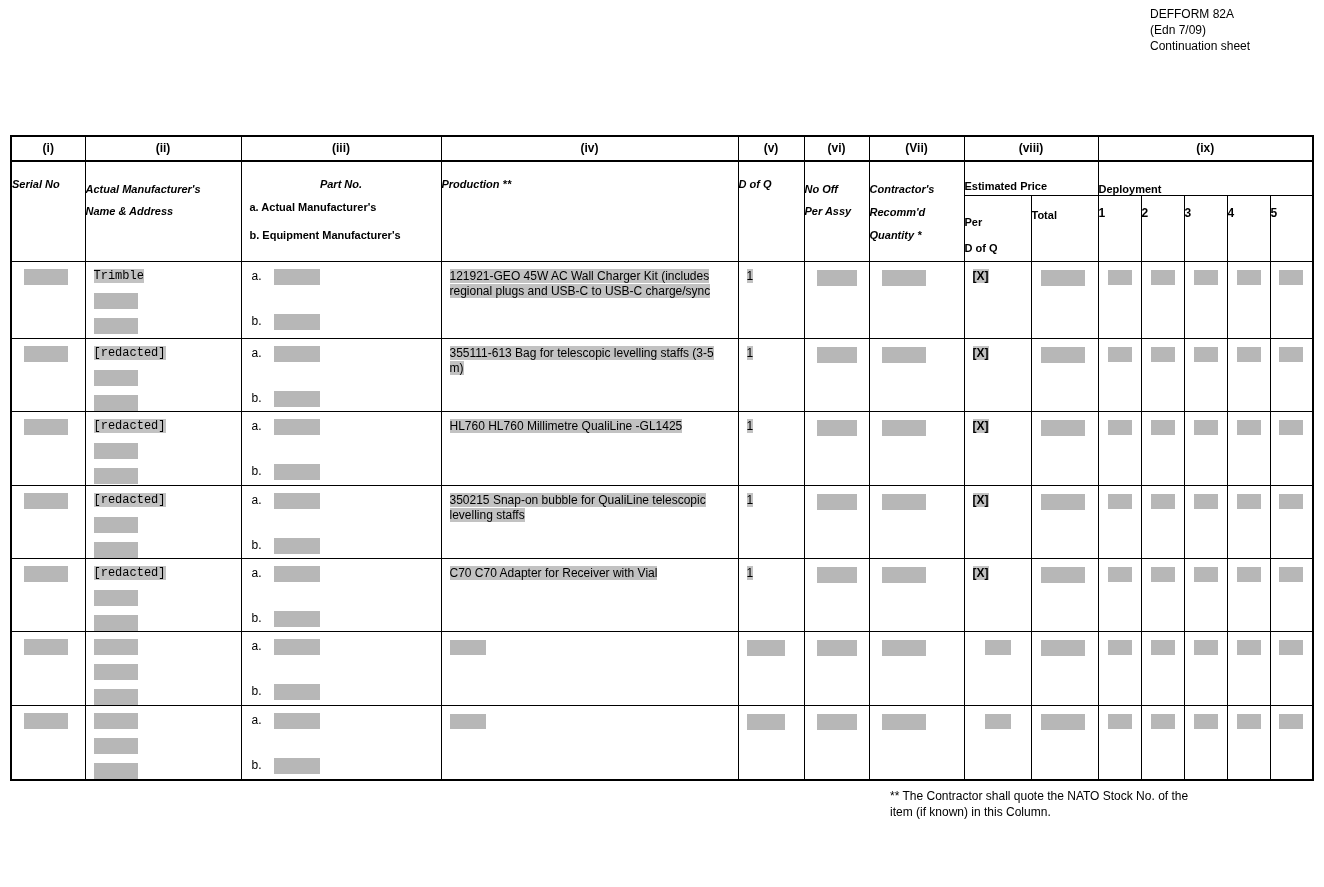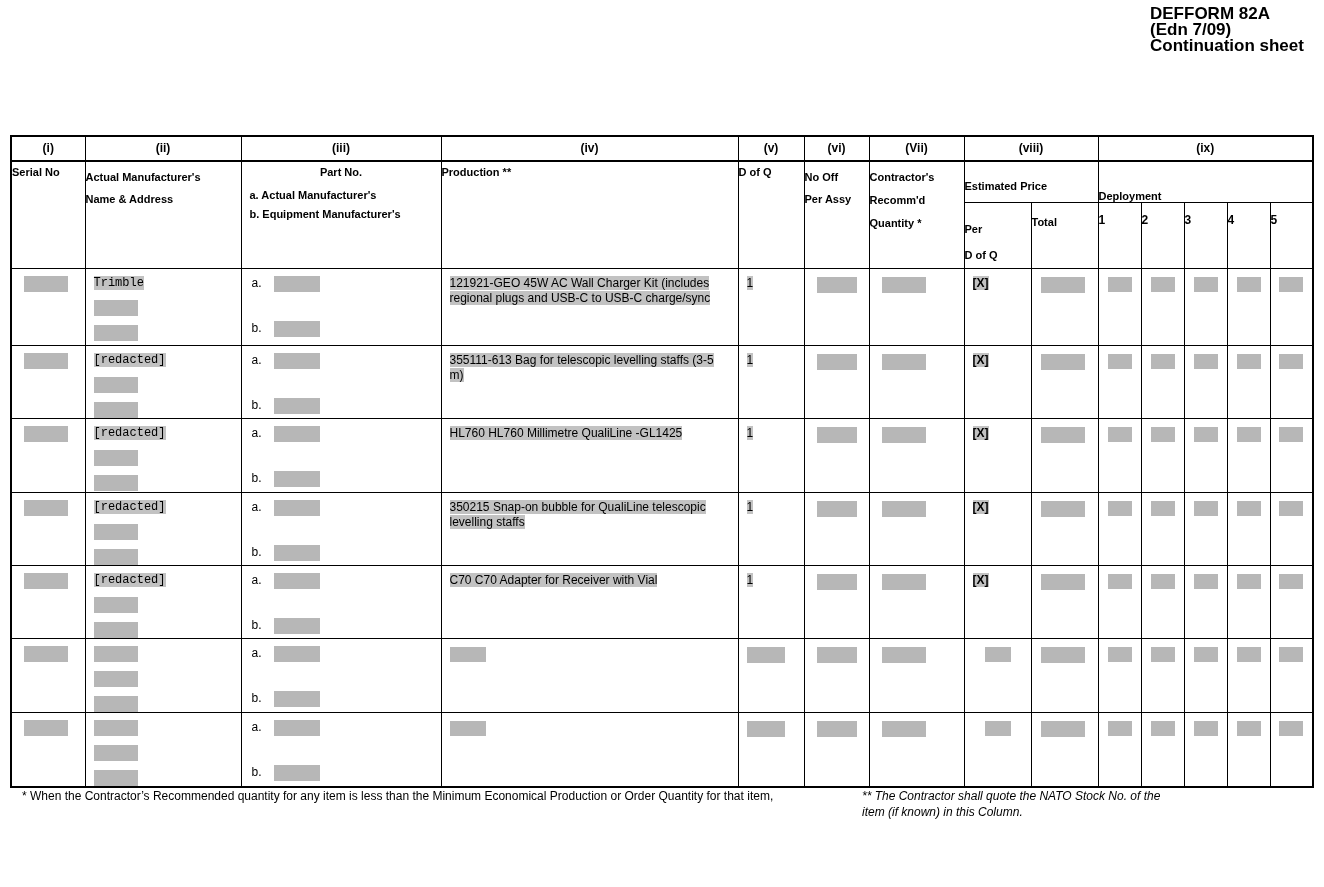--- a/index.html
+++ b/index.html
@@ -1,39 +1,39 @@
 <!DOCTYPE html>
 <html><head>
 <meta charset="utf-8">
 <style>
   html,body{margin:0;padding:0;}
   body{
     width:1324px;height:887px;position:relative;background:#ffffff;
     font-family:"Liberation Sans", sans-serif;color:#000;
   }
   .doc-title{
-    position:absolute;left:1150px;top:6px;font-weight:bold;
-    font-size:17px;line-height:16px;white-space:nowrap;
+    position:absolute;left:1150px;top:6px;font-weight:normal;
+    font-size:12px;line-height:16px;white-space:nowrap;
   }
   table.form{
     position:absolute;left:10px;top:135px;width:1302px;
     border-collapse:collapse;table-layout:fixed;
     border:2px solid #000;
   }
   table.form th, table.form td{
     border:1px solid #000;padding:0;vertical-align:top;
     font-weight:normal;text-align:left;overflow:hidden;
   }
   tr.colnum-row th{
     text-align:center;font-weight:bold;font-size:12px;
     padding:4px 0 3px 0;border-bottom:2px solid #000;
   }
   .hlabel{font-weight:bold;font-size:11px;}
   .center{text-align:center;}
-  .hdr-pad{padding-top:4px;}
+  .hdr-pad{padding-top:16px;font-style:italic;}
   .lh22{line-height:22px;}
   .lh23{line-height:23px;}
   .part-hdr-line{font-weight:bold;font-size:11px;text-align:left;padding-left:8px;margin-top:11px;}
   .rbox{background:#b7b7b7;height:16px;}
   .rbox-serial{width:44px;margin:7px 0 0 12px;}
   .rbox-line{width:44px;margin:9px 0 0 8px;}
   .rbox-part{display:inline-block;width:46px;height:16px;background:#b7b7b7;vertical-align:middle;margin-left:12px;}
   .rbox-desc{width:36px;height:15px;margin:8px 0 0 8px;}
   .rbox-dofq{width:38px;margin:8px 0 0 8px;}
   .rbox-cell{width:40px;margin:8px auto 0 auto;}
@@ -43,21 +43,21 @@
   .hl{background:#c2c2c2;}
   .cell-text{font-size:12px;line-height:15px;font-family:Liberation Mono, monospace;}
   .manu-line1{margin:7px 0 0 8px;}
   .part-line{font-size:12px;margin:7px 0 0 10px;}
   .part-line.second{margin-top:29px;}
   .desc-wrap{padding:7px 8px 0 8px;font-size:12px;line-height:15px;}
   .val-line{margin:7px 0 0 8px;font-size:12px;}
   .bold{font-weight:bold;}
   .foot-note{position:absolute;font-size:12px;line-height:16px;}
   #note1{left:22px;top:788px;width:860px;}
-  #note2{left:862px;top:788px;width:330px;font-style:italic;}
+  #note2{left:890px;top:788px;width:330px;}
 </style>
 </head>
 <body>
 
 <div class="doc-title">
   <div>DEFFORM 82A</div>
   <div>(Edn 7/09)</div>
   <div>Continuation sheet</div>
 </div>
 
@@ -98,21 +98,21 @@
     </th>
     <th rowspan="2" class="center">
       <div class="hlabel hdr-pad lh22">
         <div>Actual Manufacturer's</div>
         <div>Name &amp; Address</div>
       </div>
     </th>
     <th rowspan="2">
       <div class="hlabel center hdr-pad">Part No.</div>
       <div class="part-hdr-line">a. Actual Manufacturer's</div>
-      <div class="part-hdr-line" style="margin-top:7px">b. Equipment Manufacturer's</div>
+      <div class="part-hdr-line" style="margin-top:16px">b. Equipment Manufacturer's</div>
     </th>
     <th rowspan="2" class="center">
       <div class="hlabel hdr-pad">Production **</div>
     </th>
     <th rowspan="2" class="center">
       <div class="hlabel hdr-pad">D of Q</div>
     </th>
     <th rowspan="2" class="center">
       <div class="hlabel hdr-pad lh22">
         <div>No Off</div>
@@ -123,21 +123,21 @@
       <div class="hlabel hdr-pad lh23">
         <div>Contractor's</div>
         <div>Recomm'd</div>
         <div>Quantity *</div>
       </div>
     </th>
     <th colspan="2" class="center">
       <div class="hlabel" style="padding-top:18px">Estimated Price</div>
     </th>
     <th colspan="5" class="center">
-      <div class="hlabel" style="padding-top:28px">Deployment</div>
+      <div class="hlabel" style="padding-top:21px">Deployment</div>
     </th>
   </tr>
 
   <tr style="height:56px">
     <th class="center">
       <div class="hlabel" style="padding-top:13px;line-height:26px">
         <div>Per</div>
         <div>D of Q</div>
       </div>
     </th>
@@ -493,18 +493,17 @@
           <div class="rbox rbox-dep"></div>
         </td>
     <td>
           <div class="rbox rbox-dep"></div>
         </td>
   </tr>
 </tbody>
   </table>
 
 <div class="foot-note" id="note1">
-  <div>* When the Contractor’s Recommended quantity for any item is less than the Minimum Economical Production or Order Quantity for that item,</div>
 </div>
 <div class="foot-note" id="note2">
   <div>** The Contractor shall quote the NATO Stock No. of the</div>
   <div>item (if known) in this Column.</div>
 </div>
 
 </body></html>

